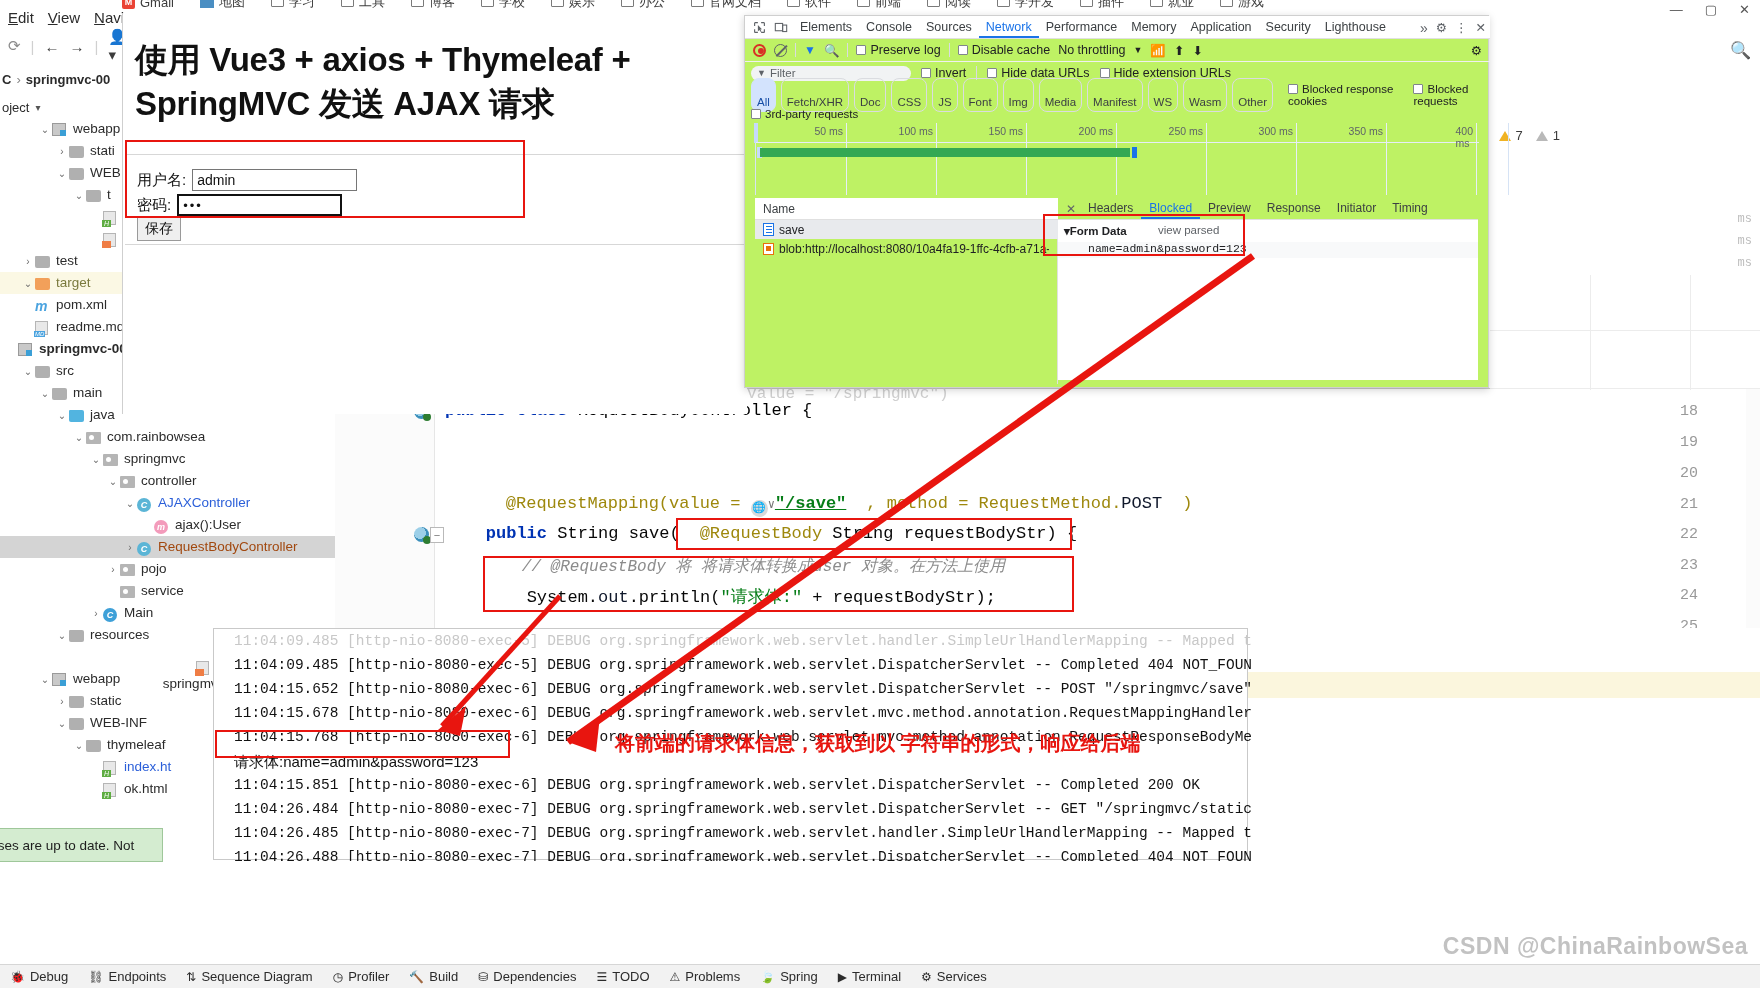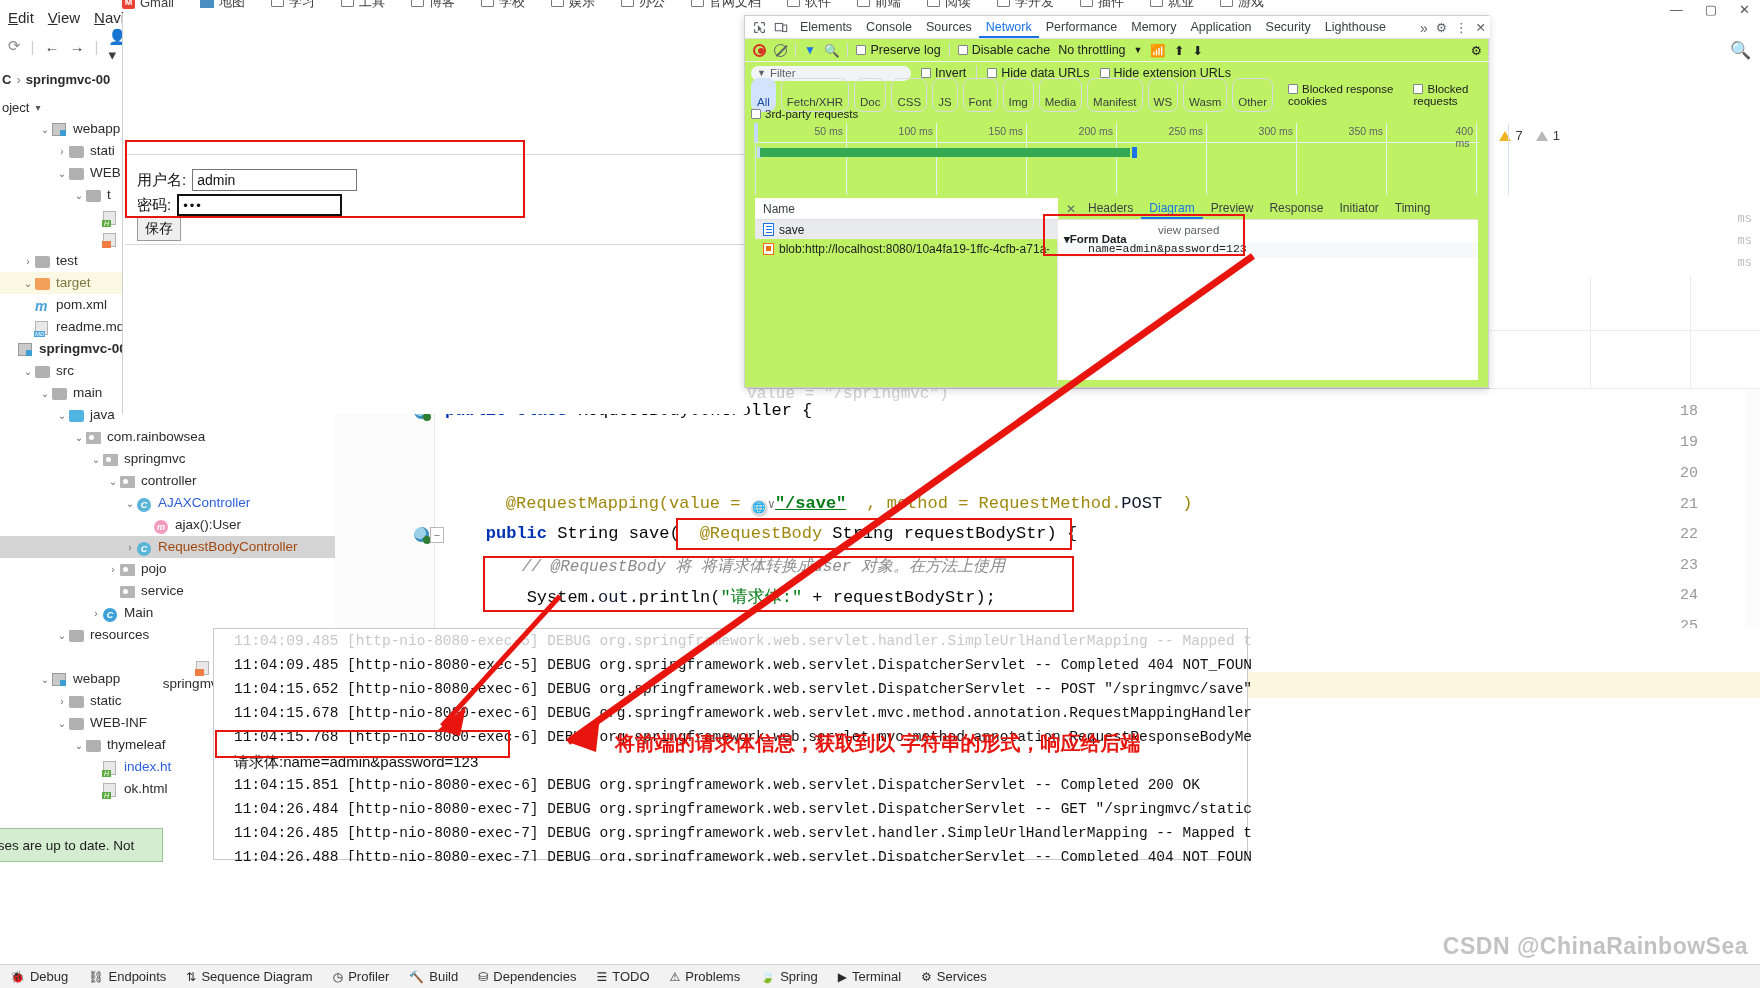--- a/index.html
+++ b/index.html
@@ -247,21 +247,21 @@
 
   .dt-split-right { position:absolute; left:313px; top:182px; width:420px; height:186px; }
   .dt-subtabs {
     position:absolute; left:0; top:0; width:420px; height:22px; border-bottom:1px solid #e0e0e0;
     display:flex; align-items:center; gap:0; padding-left:4px;
   }
   .dt-subtab { padding:1px 8px; height:21px; line-height:19px; font-size:12px; color:#3c4043; white-space:nowrap;}
   .dt-subtab.active { color:#1a73e8; border-bottom:2px solid #1a73e8; }
   .dt-close { width:18px; text-align:center; color:#5f6368; font-size:12px;}
   .payload-body { position:absolute; left:0; top:22px; width:420px; height:160px; background:#fff; }
-  .fd-header { position:absolute; left:6px; top:12px; font-size:11.5px; font-weight:bold; color:#202124; }
+  .fd-header { position:absolute; left:6px; top:4px; font-size:11.5px; font-weight:bold; color:#202124; }
   .fd-viewparsed { position:absolute; left:100px; top:4px; font-size:11.5px; color:#5f6368; }
   .fd-value { position:absolute; left:30px; top:22px; font-size:11.5px; color:#202124;
               font-family:"Liberation Mono", monospace; }
   .payload-shade { position:absolute; left:0; top:22px; width:420px; height:16px; background:#f8f9fa; }
 
   
   .warn-chip { position:absolute; right:200px; top:128px; display:flex; align-items:center; gap:5px;
                font-size:13px; color:#3c3c3c; }
   .tri { width:0;height:0;border-left:6px solid transparent;border-right:6px solid transparent;border-bottom:10px solid #f0b323;}
   .tri2 { width:0;height:0;border-left:6px solid transparent;border-right:6px solid transparent;border-bottom:10px solid #b9b9b9;}
@@ -588,20 +588,24 @@
       </div>
   </div>
   <div class="win-ctrl">
     <span>—</span>
     <span>▢</span>
     <span>✕</span>
   </div>
   <div style="position:absolute;right:8px;top:40px;color:#5f6368;font-size:17px;">🔍</div>
 
   <div class="browser-page">
+    <div class="bp-title">
+      <div>使用 Vue3 + axios + Thymeleaf +</div>
+      <div>SpringMVC 发送 AJAX 请求</div>
+    </div>
     <div class="bp-hr" style="top:140px;"></div>
 
     <div class="form-row" style="left:14px; top:155px;">
       <span>用户名:</span>
       <input class="form-input" style="width: 165px; margin-left: 6px;" value="admin">
     </div>
     <div class="form-row" style="left:14px; top:180px;">
       <span>密码:</span>
       <input class="form-input pw" style="width: 165px; margin-left: 6px;" value="•••">
     </div>
@@ -732,21 +736,21 @@
         <span class="blob-ico"></span>
         <span style="overflow:hidden;text-overflow:clip;white-space:nowrap;max-width:270px;">blob:http://localhost:8080/10a4fa19-1ffc-4cfb-a71a-1ffb6d..</span>
       </div>
     </div>
 
     <div class="dt-split-right">
       <div class="dt-subtabs">
         <span class="dt-close">✕</span>
         <div id="subtabs-host" style="display:flex;align-items:flex-start;">
             <div class="dt-subtab">Headers</div>
-            <div class="dt-subtab active">Diagram</div>
+            <div class="dt-subtab active">Blocked</div>
             <div class="dt-subtab">Preview</div>
             <div class="dt-subtab">Response</div>
             <div class="dt-subtab">Initiator</div>
             <div class="dt-subtab">Timing</div>
           </div>
       </div>
       <div class="payload-body">
         <div class="payload-shade"></div>
         <div class="fd-header">▾<span>Form Data</span></div>
         <div class="fd-viewparsed">view parsed</div>

